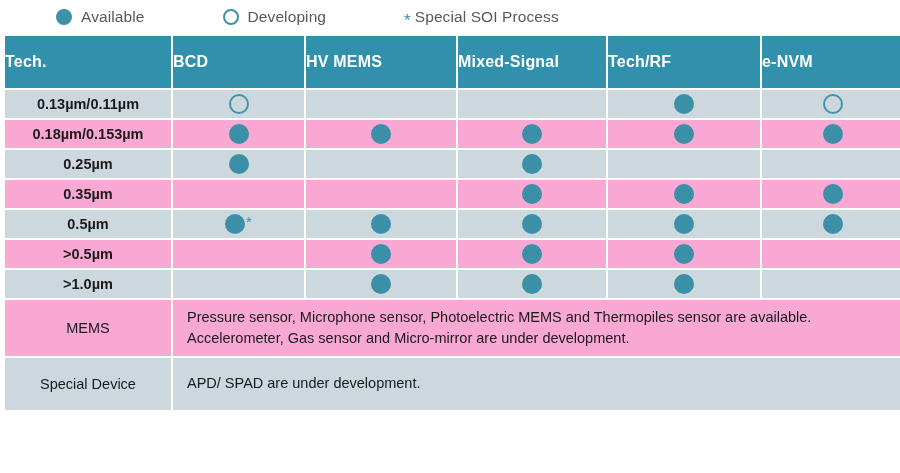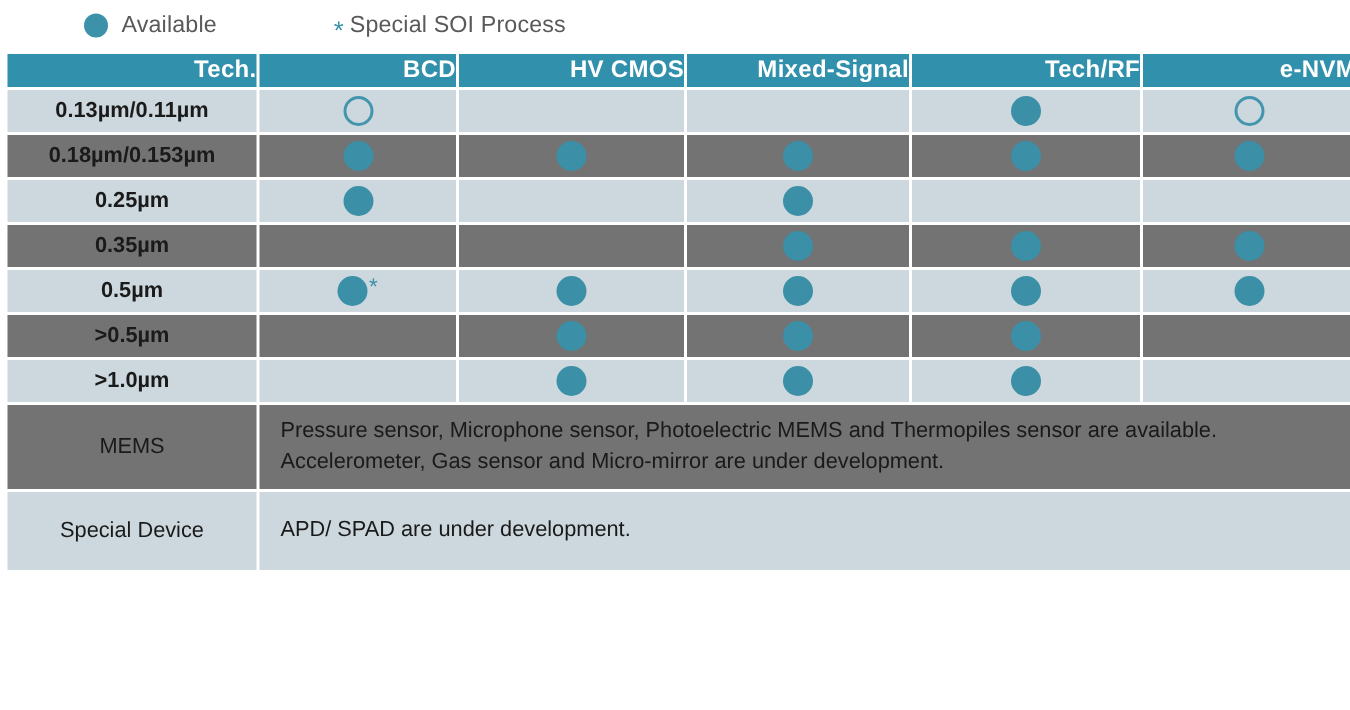--- a/index.html
+++ b/index.html
@@ -78,36 +78,36 @@
   table.matrix td {
     padding: 0;
     margin: 0;
   }
   
   thead th {
     background: #3190ab;
     color: #ffffff;
     font-size: 16px;
     font-weight: bold;
-    height: 22px;
-    text-align: right;
+    height: 52px;
+    text-align: left;
     vertical-align: middle;
     letter-spacing: .2px;
   }
   
   tbody td {
     height: 28px;
     text-align: center;
     vertical-align: middle;
     font-size: 14.5px;
     color: #1d1d1d;
     font-weight: bold;
   }
   tbody tr.odd td  { background: #ccd8de; }
-  tbody tr.even td { background: #737373; }
+  tbody tr.even td { background: #f9a8d4; }
 
   td.label-cell {
     font-weight: bold;
     font-size: 14.5px;
     color: #1a1a1a;
   }
   td.mark-cell { font-weight: normal; }
 
   .cell-inner {
     display: flex;
@@ -161,20 +161,24 @@
   tr.note-row.tall td { height: 56px; }
   .note-line { display: block; }
 </style>
 </head>
 <body>
 
 <div class="legend">
   <div class="legend-item">
     <span class="dot-filled"></span>
     <span class="legend-label">Available</span>
+  </div>
+  <div class="legend-item">
+    <span class="dot-open"></span>
+    <span class="legend-label">Developing</span>
   </div>
   <div class="legend-item third">
     <span class="legend-star">*</span>
     <span class="legend-label">Special SOI Process</span>
   </div>
 </div>
 
 <div class="table-wrap">
   <table class="matrix">
     <colgroup>
@@ -182,21 +186,21 @@
       <col style="width:131px">
       <col style="width:150px">
       <col style="width:148px">
       <col style="width:152px">
       <col style="width:142px">
     </colgroup>
     <thead>
       <tr>
         <th>Tech.</th>
         <th>BCD</th>
-        <th>HV CMOS</th>
+        <th>HV MEMS</th>
         <th>Mixed-Signal</th>
         <th>Tech/RF</th>
         <th>e-NVM</th>
       </tr>
     </thead>
     <tbody id="matrix-body">
         <tr class="odd">
           <td class="label-cell">0.13µm/0.11µm</td>
           <td class="mark-cell">
             <div class="cell-inner">

